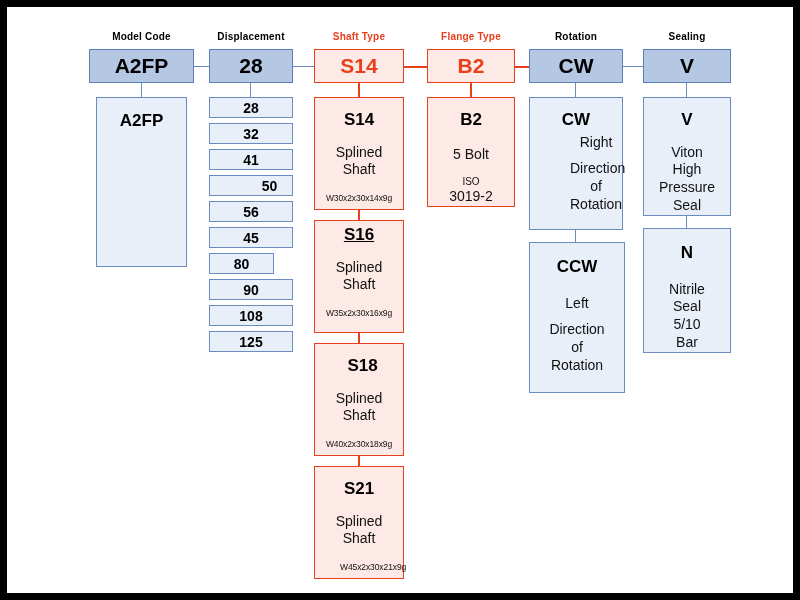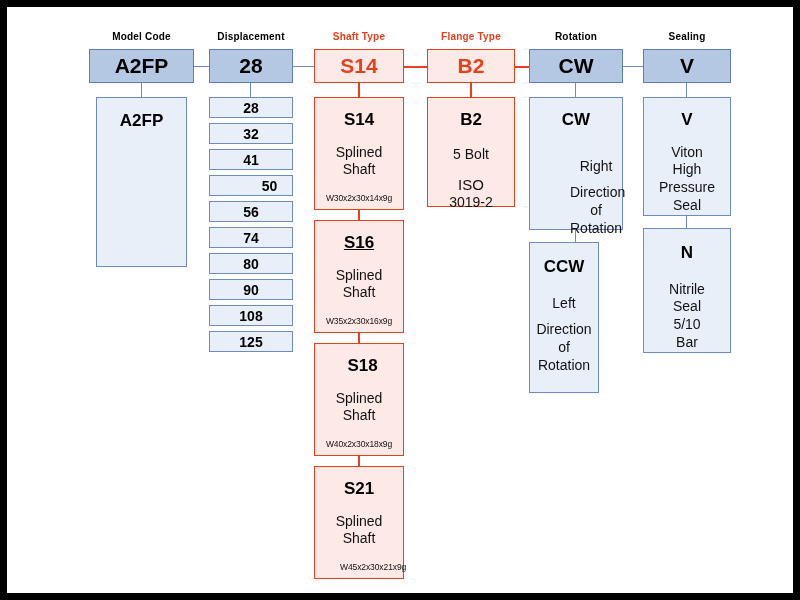--- a/index.html
+++ b/index.html
@@ -70,21 +70,21 @@
     font-size:17px;font-weight:bold;color:#000;
     line-height:1.15;
   }
   .desc{
     font-size:14px;color:#111;line-height:1.28;
   }
   .spec{
     font-size:8.5px;color:#111;line-height:1.2;
     letter-spacing:-.1px;
   }
-  .iso{font-size:15px;color:#111;line-height:1.2;}
+  .iso{font-size:10px;color:#111;line-height:1.2;}
 
   
   .chip{
     position:absolute;
     box-sizing:border-box;
     background:#e9eff9;
     border:1.4px solid #6b8cc0;
     height:21px;
     display:flex;align-items:center;justify-content:center;
     font-size:14px;font-weight:bold;color:#000;
@@ -124,22 +124,22 @@
   <div class="col" style="left:190px;width:84px;">
     <div class="col-title title-blue" style="top:24px;">Displacement</div>
     <div class="head head-blue" style="left:0;top:42px;width:84px;">28</div>
     <div class="conn conn-v-blue" style="left:41px;top:76px;height:14px;"></div>
 
     <div class="chip" style="left:0;top:90px;width:84px;">28</div>
     <div class="chip" style="left:0;top:116px;width:84px;">32</div>
     <div class="chip" style="left:0;top:142px;width:84px;">41</div>
     <div class="chip" style="left:0;top:168px;width:84px;padding-left:37px;">50</div>
     <div class="chip" style="left:0;top:194px;width:84px;">56</div>
-    <div class="chip" style="left:0;top:220px;width:84px;">74</div>
-    <div class="chip" style="left:0;top:246px;width:84px;">80</div>
+    <div class="chip" style="left:0;top:220px;width:84px;">45</div>
+    <div class="chip" style="left:0;top:246px;width:65px;">80</div>
     <div class="chip" style="left:0;top:272px;width:84px;">90</div>
     <div class="chip" style="left:0;top:298px;width:84px;text-align:center;">108</div>
     <div class="chip" style="left:0;top:324px;width:84px;">125</div>
   </div>
 
   <div class="col" style="left:295px;width:90px;">
     <div class="col-title title-red" style="top:24px;">Shaft Type</div>
     <div class="head head-red" style="left:0;top:42px;width:90px;">S14</div>
     <div class="conn conn-v-red" style="left:44px;top:76px;height:14px;"></div>
 
@@ -147,21 +147,21 @@
       <div class="code" style="margin-top:12px;">S14</div>
       <div class="desc" style="margin-top:14px;">
         <div>Splined</div>
         <div>Shaft</div>
       </div>
       <div class="spec" style="margin-top:14px;">W30x2x30x14x9g</div>
     </div>
     <div class="conn conn-v-red" style="left:44px;top:203px;height:10px;"></div>
 
     <div class="box box-red" style="left:0;top:213px;width:90px;height:113px;">
-      <div class="code" style="margin-top:12px;text-decoration:underline;">S16</div>
+      <div class="code" style="margin-top:4px;text-decoration:underline;">S16</div>
       <div class="desc" style="margin-top:14px;">
         <div>Splined</div>
         <div>Shaft</div>
       </div>
       <div class="spec" style="margin-top:14px;">W35x2x30x16x9g</div>
     </div>
     <div class="conn conn-v-red" style="left:44px;top:326px;height:10px;"></div>
 
     <div class="box box-red" style="left:0;top:336px;width:90px;height:113px;">
       <div class="code" style="margin-top:12px;padding-left:7px;">S18</div>
@@ -198,31 +198,31 @@
     </div>
   </div>
 
   <div class="col" style="left:510px;width:94px;">
     <div class="col-title title-blue" style="top:24px;">Rotation</div>
     <div class="head head-blue" style="left:0;top:42px;width:94px;">CW</div>
     <div class="conn conn-v-blue" style="left:46px;top:76px;height:14px;"></div>
 
     <div class="box box-blue" style="left:0;top:90px;width:94px;height:133px;">
       <div class="code" style="margin-top:12px;">CW</div>
-      <div class="desc" style="margin-top:28px;padding-left:40px;">
+      <div class="desc" style="margin-top:4px;padding-left:40px;">
         <div>Right</div>
         <div class="gap"></div>
         <div>Direction</div>
         <div>of</div>
         <div>Rotation</div>
       </div>
     </div>
     <div class="conn conn-v-blue" style="left:46px;top:223px;height:12px;"></div>
 
-    <div class="box box-blue" style="left:0;top:235px;width:70px;height:151px;">
+    <div class="box box-blue" style="left:0;top:235px;width:96px;height:151px;">
       <div class="code" style="margin-top:14px;">CCW</div>
       <div class="desc" style="margin-top:18px;">
         <div>Left</div>
         <div class="gap"></div>
         <div>Direction</div>
         <div>of</div>
         <div>Rotation</div>
       </div>
     </div>
   </div>

